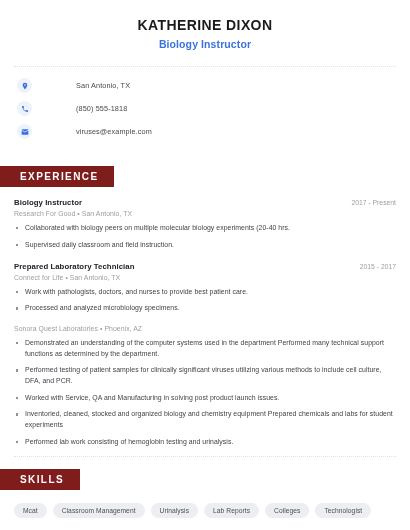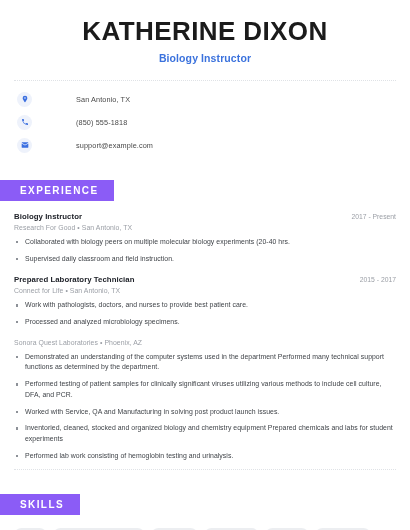--- a/index.html
+++ b/index.html
@@ -20,21 +20,21 @@
     box-sizing: border-box;
     padding: 0 14px;
     position: relative;
   }
   
   .header {
     text-align: center;
     padding-top: 17px;
   }
   .full-name {
-    font-size: 26px;
+    font-size: 14px;
     font-weight: bold;
     letter-spacing: 0.4px;
     color: #1b1b1b;
     line-height: 1.15;
   }
   .job-title {
     font-size: 10.5px;
     font-weight: bold;
     color: #3b72dd;
     margin-top: 5px;
@@ -70,31 +70,31 @@
   .contact-text {
     font-size: 7.3px;
     color: #4a4a4a;
     margin-left: 9px;
     letter-spacing: 0.1px;
     padding-left: 35px;
   }
   
   .section-heading {
     display: inline-block;
-    background: #8b5cf6;
+    background: #7f1d1d;
     color: #ffffff;
     font-size: 10px;
     font-weight: bold;
     letter-spacing: 1.4px;
     padding: 5px 16px 5px 9px;
     margin-left: -14px;
     padding-left: 20px;
   }
   .section-experience { margin-top: 19px; }
-  .section-skills { margin-top: 24px; }
+  .section-skills { margin-top: 12px; }
   
   .entry { margin-top: 11px; }
   .entry-head {
     display: flex;
     align-items: baseline;
     justify-content: space-between;
   }
   .entry-role {
     font-size: 7.8px;
     font-weight: bold;
@@ -185,21 +185,21 @@
       </span>
       <span class="contact-text">(850) 555-1818</span>
     </div>
 
     <div class="contact-row">
       <span class="contact-icon">
         <svg width="8" height="8" viewBox="0 0 24 24" fill="#3b6fe0" aria-hidden="true">
           <path d="M2 5a1 1 0 0 1 1-1h18a1 1 0 0 1 1 1l-10 6L2 5zm0 2.3V19a1 1 0 0 0 1 1h18a1 1 0 0 0 1-1V7.3l-10 6-10-6z"></path>
         </svg>
       </span>
-      <span class="contact-text">support@example.com</span>
+      <span class="contact-text">viruses@example.com</span>
     </div>
 
   </div>
 
   <div>
     <div class="section-heading section-experience">EXPERIENCE</div>
 
     <div class="entry">
       <div class="entry-head">
         <span class="entry-role">Biology Instructor</span>

